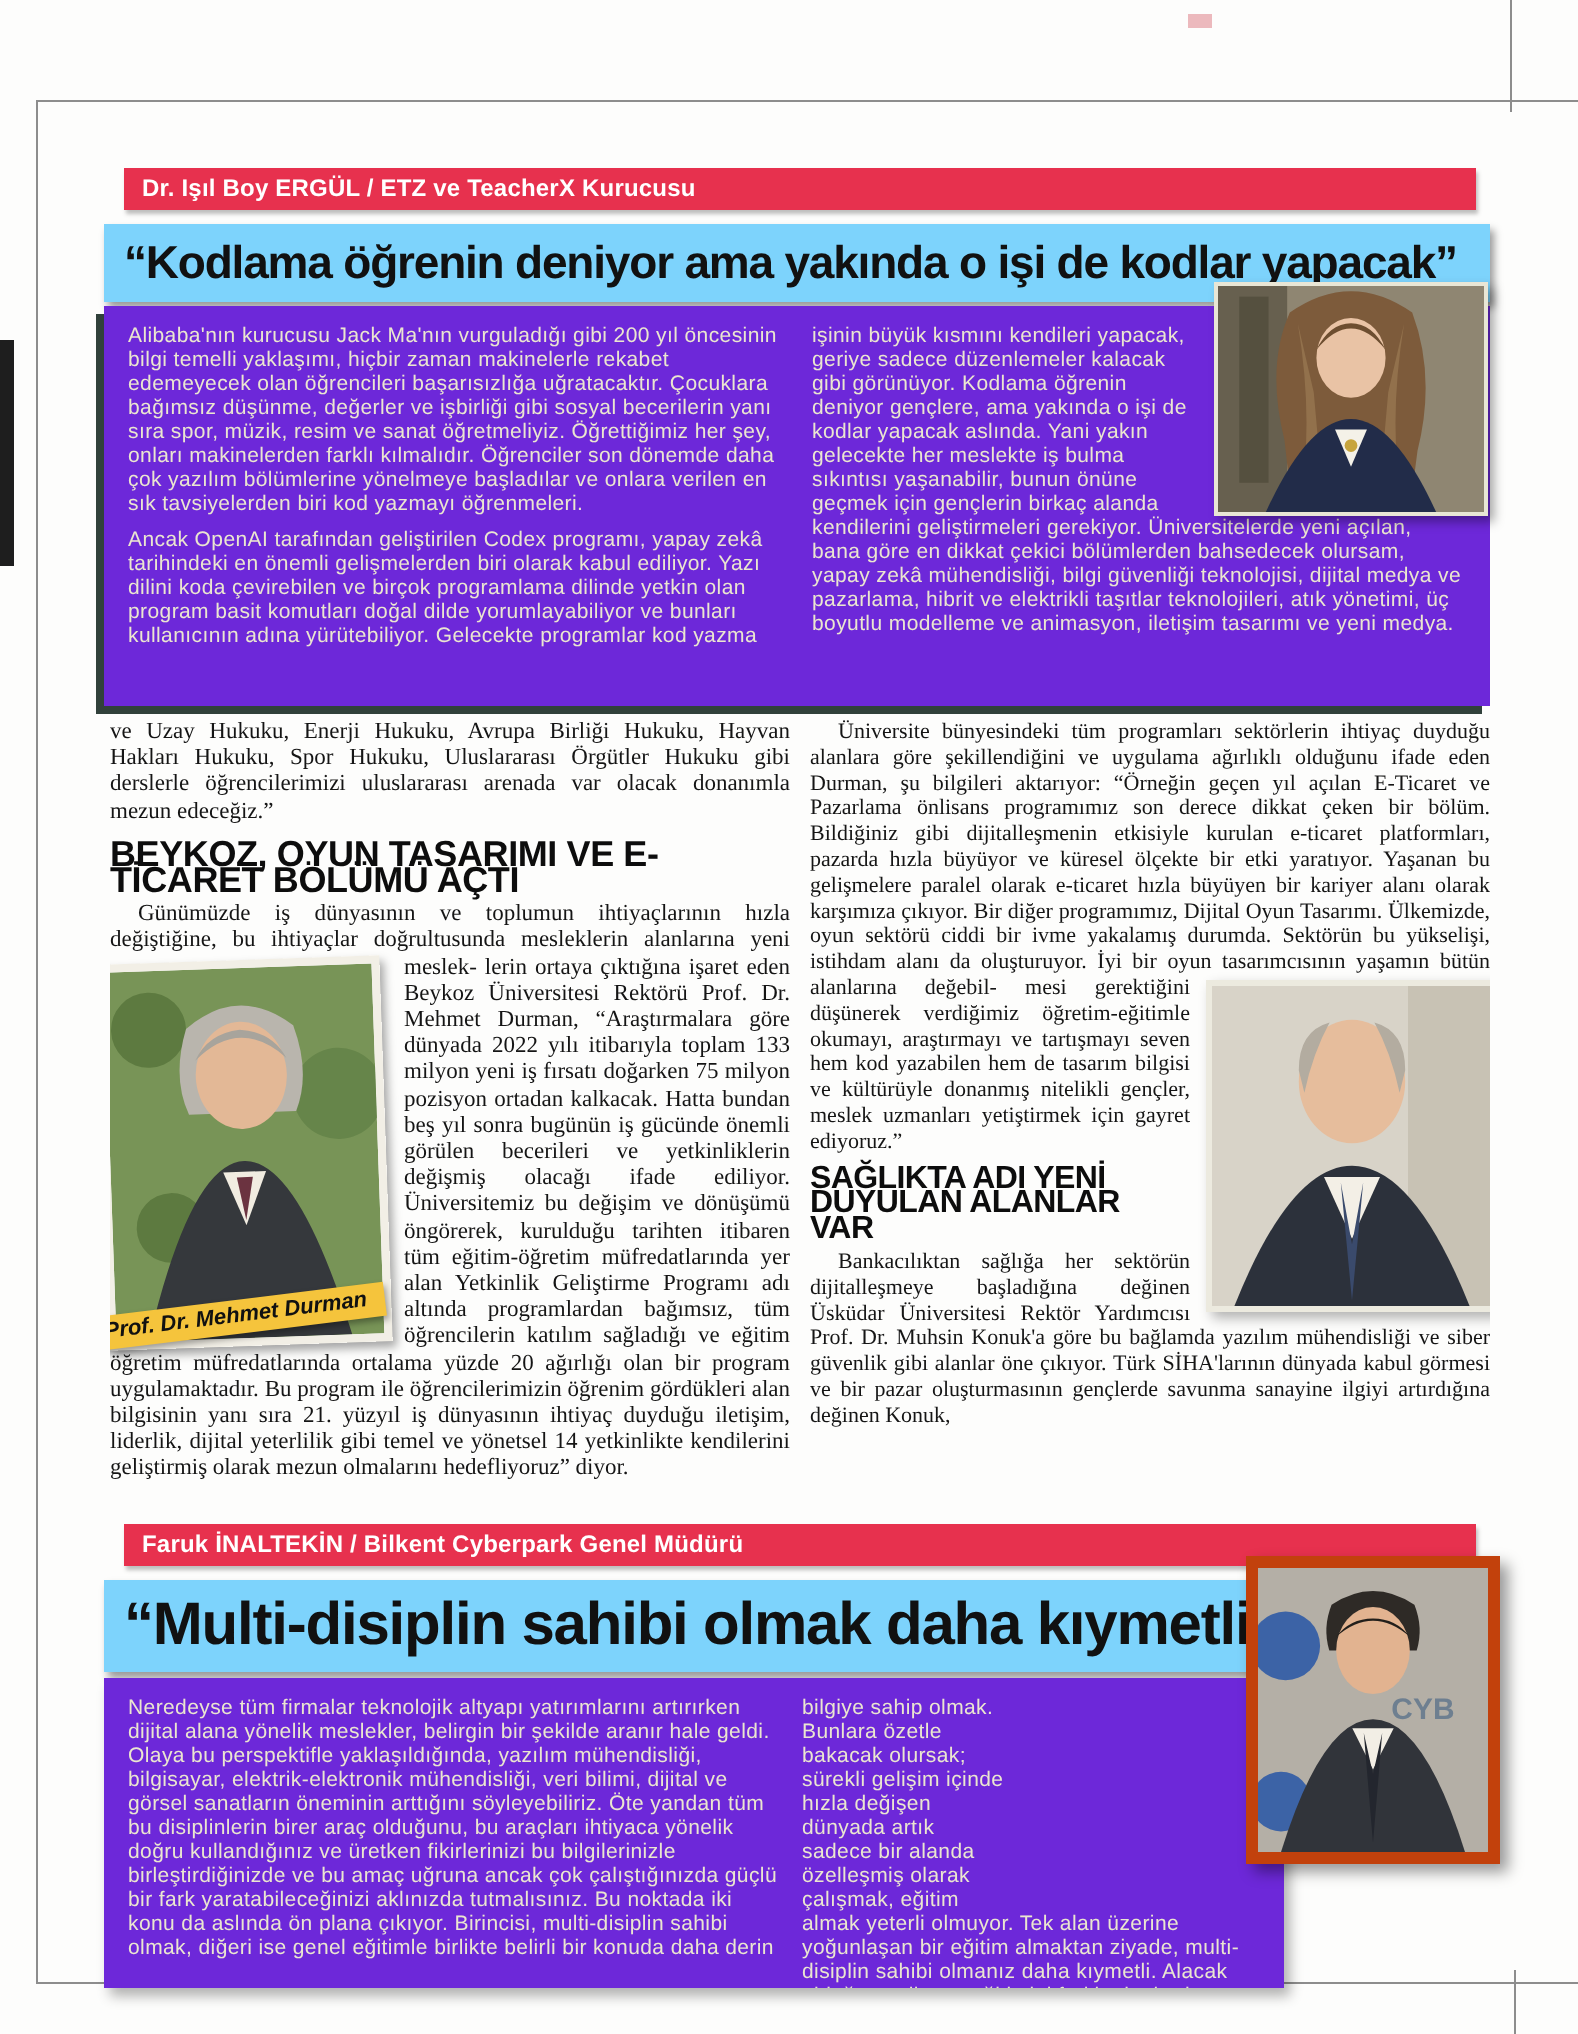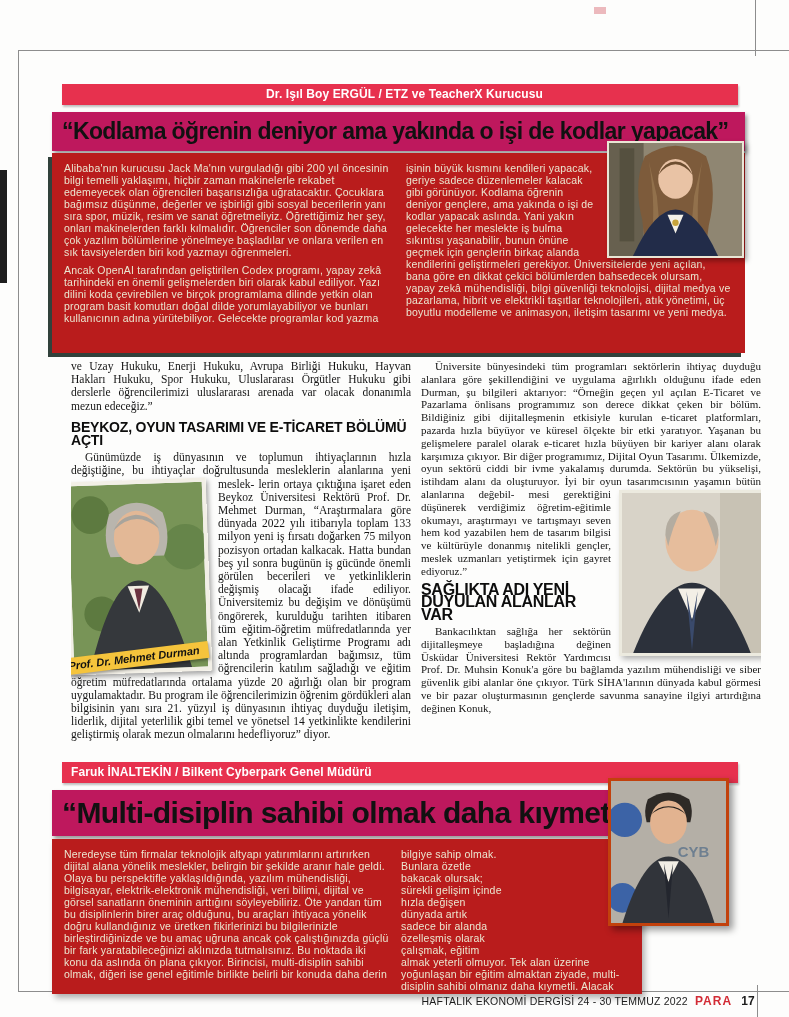--- a/index.html
+++ b/index.html
@@ -8,70 +8,70 @@
   
   .cropline{position:absolute;background:#8d8d8d;}
   .edge-strip{position:absolute;left:0;top:170px;width:7px;height:113px;background:#1e1e1e;}
   .reg-mark{position:absolute;left:594px;top:7px;width:12px;height:7px;background:#ecb9bd;}
 
   
   .kicker{height:21px;line-height:21px;background:#e7314e;color:#fff;font-weight:bold;
           font-size:12px;padding-left:9px;letter-spacing:.1px;box-shadow:1px 2px 2px rgba(0,0,0,.25);}
 
   
-  .headline{background:#be185d;color:#111;font-weight:bold;font-size:23px;letter-spacing:-.6px;
+  .headline{background:#7dd3fc;color:#111;font-weight:bold;font-size:23px;letter-spacing:-.6px;
             padding:6px 0 6px 10px;box-shadow:2px 3px 4px rgba(0,0,0,.4);white-space:nowrap;overflow:hidden;}
 
   
-  .quotebox{background:#b91c1c;color:#ebe6d0;display:flex;gap:12px;padding:9px 12px;
+  .quotebox{background:#6d28d9;color:#ebe6d0;display:flex;gap:12px;padding:9px 12px;
             font-size:10.5px;line-height:12px;letter-spacing:.2px;overflow:hidden;}
   .quotebox p{margin:0 0 6px 0;}
   .qcol1{width:330px;flex:0 0 auto;}
   .qcol2{flex:1 1 auto;min-width:0;}
   .spacer-r{float:right;}
 
   
   .sec1{position:absolute;left:52px;top:84px;width:693px;}
-  .sec1 .kicker{margin-left:10px;width:667px;text-align:center;}
+  .sec1 .kicker{margin-left:10px;width:667px;}
   .sec1 .headline{margin-top:7px;}
   .sec1 .quotebox{margin-top:2px;height:182px;box-shadow:-4px 4px 0 #31413b;}
   .photo-ergul{position:absolute;right:1px;top:57px;width:133px;height:113px;
                border:2px solid #e9e6d5;box-shadow:3px 3px 5px rgba(0,0,0,.35);}
   .photo-ergul svg{display:block;width:100%;height:100%;}
 
   
-  .article{position:absolute;left:71px;top:360px;width:602px;height:400px;}
+  .article{position:absolute;left:55px;top:360px;width:602px;height:400px;}
   .col{position:absolute;top:0;height:400px;overflow:hidden;}
   .colL{left:0;width:340px;font-size:11.5px;line-height:13.2px;}
   .colR{left:350px;width:340px;font-size:11px;line-height:12.8px;}
   .serif{font-family:"Liberation Serif",serif;color:#151515;text-align:justify;margin:0 0 4px 0;}
   .serif .ind{display:inline-block;width:14px;}
   h3.subhead{font-family:"Liberation Sans",sans-serif;font-weight:bold;color:#0d0d0d;
-             font-size:14px;margin:8px 0 4px 0;letter-spacing:-.2px;}
+             font-size:18px;margin:8px 0 4px 0;letter-spacing:-.2px;}
   .colR h3.subhead{font-size:16px;letter-spacing:-.3px;margin:6px 0 3px 0;}
   .float-photo{display:block;}
   .ph-durman{float:left;width:134px;height:185px;margin:2px 9px 2px -4px;
              border:4px solid #f2efe6;box-shadow:2px 3px 5px rgba(0,0,0,.35);transform:rotate(-2deg);}
   .ph-konuk{float:right;width:140px;height:160px;margin:2px -4px 2px 8px;
             border:3px solid #eceadf;box-shadow:3px 3px 6px rgba(0,0,0,.3);}
   .float-photo svg{display:block;width:100%;height:100%;}
 
   
   .caption{position:absolute;background:#f5c43c;color:#111;font-weight:bold;font-style:italic;
            font-size:11px;padding:2px 9px;white-space:nowrap;box-shadow:1px 2px 3px rgba(0,0,0,.35);}
   .cap-durman{left:-12px;top:290px;transform:rotate(-7deg);}
 
   
   .sec2{position:absolute;left:52px;top:762px;width:590px;}
   .sec2 .kicker{margin-left:10px;width:667px;}
   .sec2 .headline{margin-top:7px;font-size:30px;}
   .sec2 .quotebox{margin-top:3px;height:137px;box-shadow:3px 4px 6px rgba(0,0,0,.3);}
   .sec2 .qcol1{width:325px;}
-  .photo-inaltekin{position:absolute;left:556px;top:16px;width:115px;height:142px;
-                   border:3px solid #c2410c;box-shadow:4px 4px 7px rgba(0,0,0,.4);}
+  .photo-inaltekin{position:absolute;left:571px;top:16px;width:115px;height:142px;
+                   border:6px solid #c2410c;box-shadow:4px 4px 7px rgba(0,0,0,.4);}
   .photo-inaltekin svg{display:block;width:100%;height:100%;}
 
   
   .footer{position:absolute;right:34px;top:994px;font-size:10.5px;color:#1c1c1c;letter-spacing:.2px;}
   .footer .brand{color:#d22b35;font-weight:bold;font-size:12px;letter-spacing:1px;margin-left:4px;}
   .footer .pnum{font-weight:bold;font-size:12px;margin-left:6px;}
 </style>
 </head>
 <body>
 
@@ -184,19 +184,14 @@
         <path d="M32 16 Q50 4 68 16 Q72 26 69 36 L31 36 Q28 26 32 16" fill="#2e2a26"></path>
         <ellipse cx="50" cy="36" rx="16" ry="19" fill="#e2b390"></ellipse>
         <path d="M34 30 Q50 16 66 30 Q60 22 50 22 Q40 22 34 30" fill="#221f1b"></path>
         <path d="M10 124 Q28 66 50 66 Q72 66 90 124 Z" fill="#31343a"></path>
         <path d="M41 70 L50 88 L59 70 Z" fill="#f2eee5"></path>
         <path d="M46 72 L50 90 L54 72 L50 120 Z" fill="#23262e"></path>
       </svg>
     </div>
   </section>
 
-  <div class="footer">
-    <span>HAFTALIK EKONOMİ DERGİSİ 24 - 30 TEMMUZ 2022</span>
-    <span class="brand">PARA</span>
-    <span class="pnum">17</span>
-  </div>
 
 </div>
 
 </body></html>

